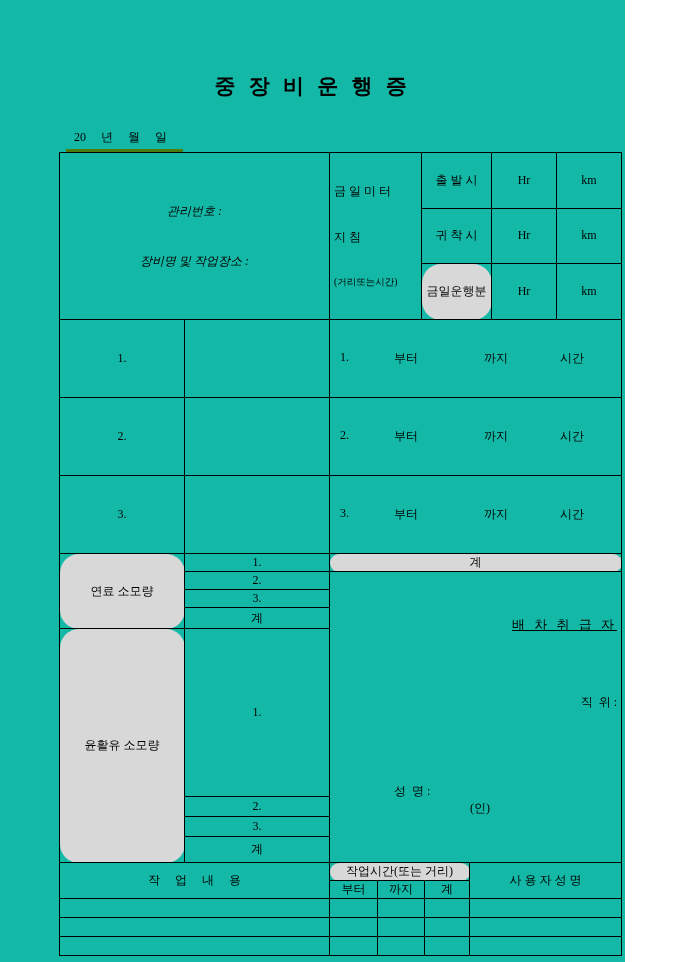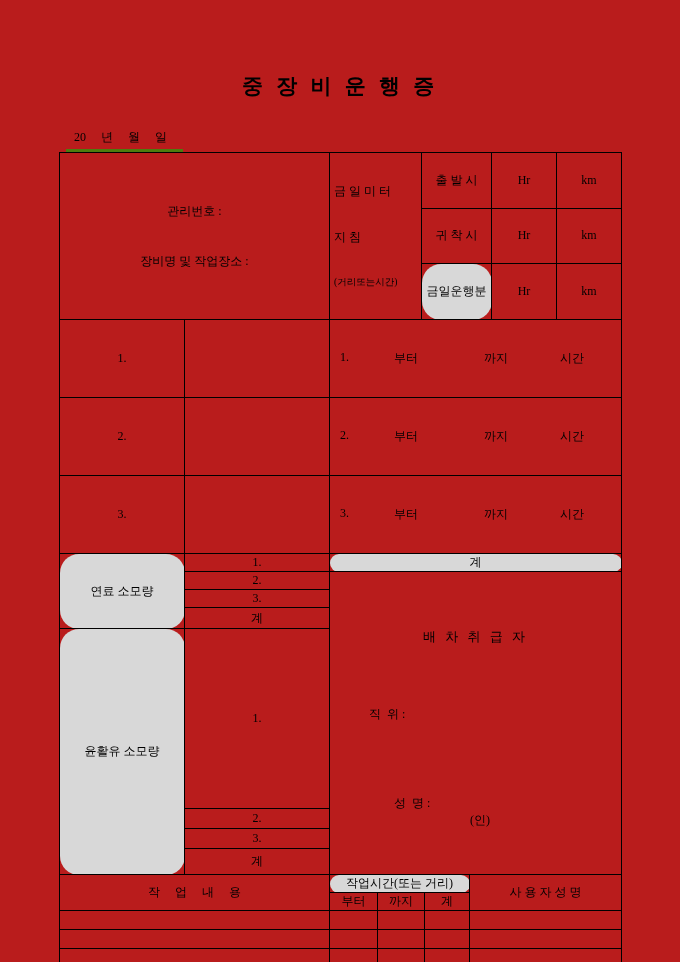--- a/index.html
+++ b/index.html
@@ -2,21 +2,21 @@
 <html><head>
 <meta charset="utf-8">
 <style>
   * { margin:0; padding:0; box-sizing:border-box; }
   html,body { background:#fff; }
   body {
     width:680px; height:962px;
     font-family:"Liberation Serif","DejaVu Serif",serif;
     color:#000;
   }
-  .page { position:relative; width:680px; height:962px; background:#b91c1c; overflow:hidden; }
+  .page { position:relative; width:625px; height:962px; background:#14b8a6; overflow:hidden; }
   .title {
     position:absolute; top:72px; left:0; width:100%;
     text-align:center; font-size:21px; font-weight:bold; letter-spacing:4px; white-space:pre;
   }
   .date-line {
     position:absolute; top:129px; left:66px;
     font-size:12px; white-space:pre;
     border-bottom:4px solid #4d7c0f; padding:0 16px 3px 8px;
   }
   .form { position:absolute; top:152px; left:59px; width:564px; }
@@ -35,30 +35,30 @@
   .wA1{width:270px}.wA2{width:92px}.wA3{width:70px}.wA4{width:65px}.wA5{width:65px}
   .wB1{width:125px}.wB2{width:145px}.wB3{width:292px}
   .wD1{width:270px}.wD2{width:48px}.wD3{width:47px}.wD4{width:45px}.wD5{width:152px}
 
   .hA td{height:18px}
   .hB td{height:18px}
   .rC1 td{height:18px}.rC2 td{height:21px}.rC3 td{height:20px}.rC4 td{height:26px}
   .rD1 td{height:16px}.rD2 td{height:18px}.rD3 td{height:19px}
 
   .idcell { padding-top:8px; }
-  .idcell div { line-height:20px; }
+  .idcell div { line-height:20px;font-style:italic; }
   .metercell { padding-top:5px; }
   .metercell div { line-height:16px; text-align:left; }
   .metercell .small { line-height:14px; padding-left:0; }
 
   .route { display:grid; grid-template-columns:54px 90px 76px auto; padding-left:6px; text-align:left; }
 
   .dispatcher { vertical-align:top; padding:0; }
-  .disp-title { margin-top:26px; text-align:center; font-size:13px; letter-spacing:3px; }
-  .disp-pos { margin-top:30px; margin-left:35px; text-align:left; }
+  .disp-title { margin-top:14px; text-align:right; font-size:13px; letter-spacing:3px;text-decoration:underline; }
+  .disp-pos { margin-top:30px; margin-left:35px; text-align:right; }
   .disp-name { margin-top:27px; margin-left:18px; text-align:left; }
   .seal { margin-left:76px; }
 </style>
 </head>
 <body>
 
 <div class="page">
 
   <div class="title">중 장 비 운 행 증</div>
   <div class="date-line">20     년     월     일</div>

